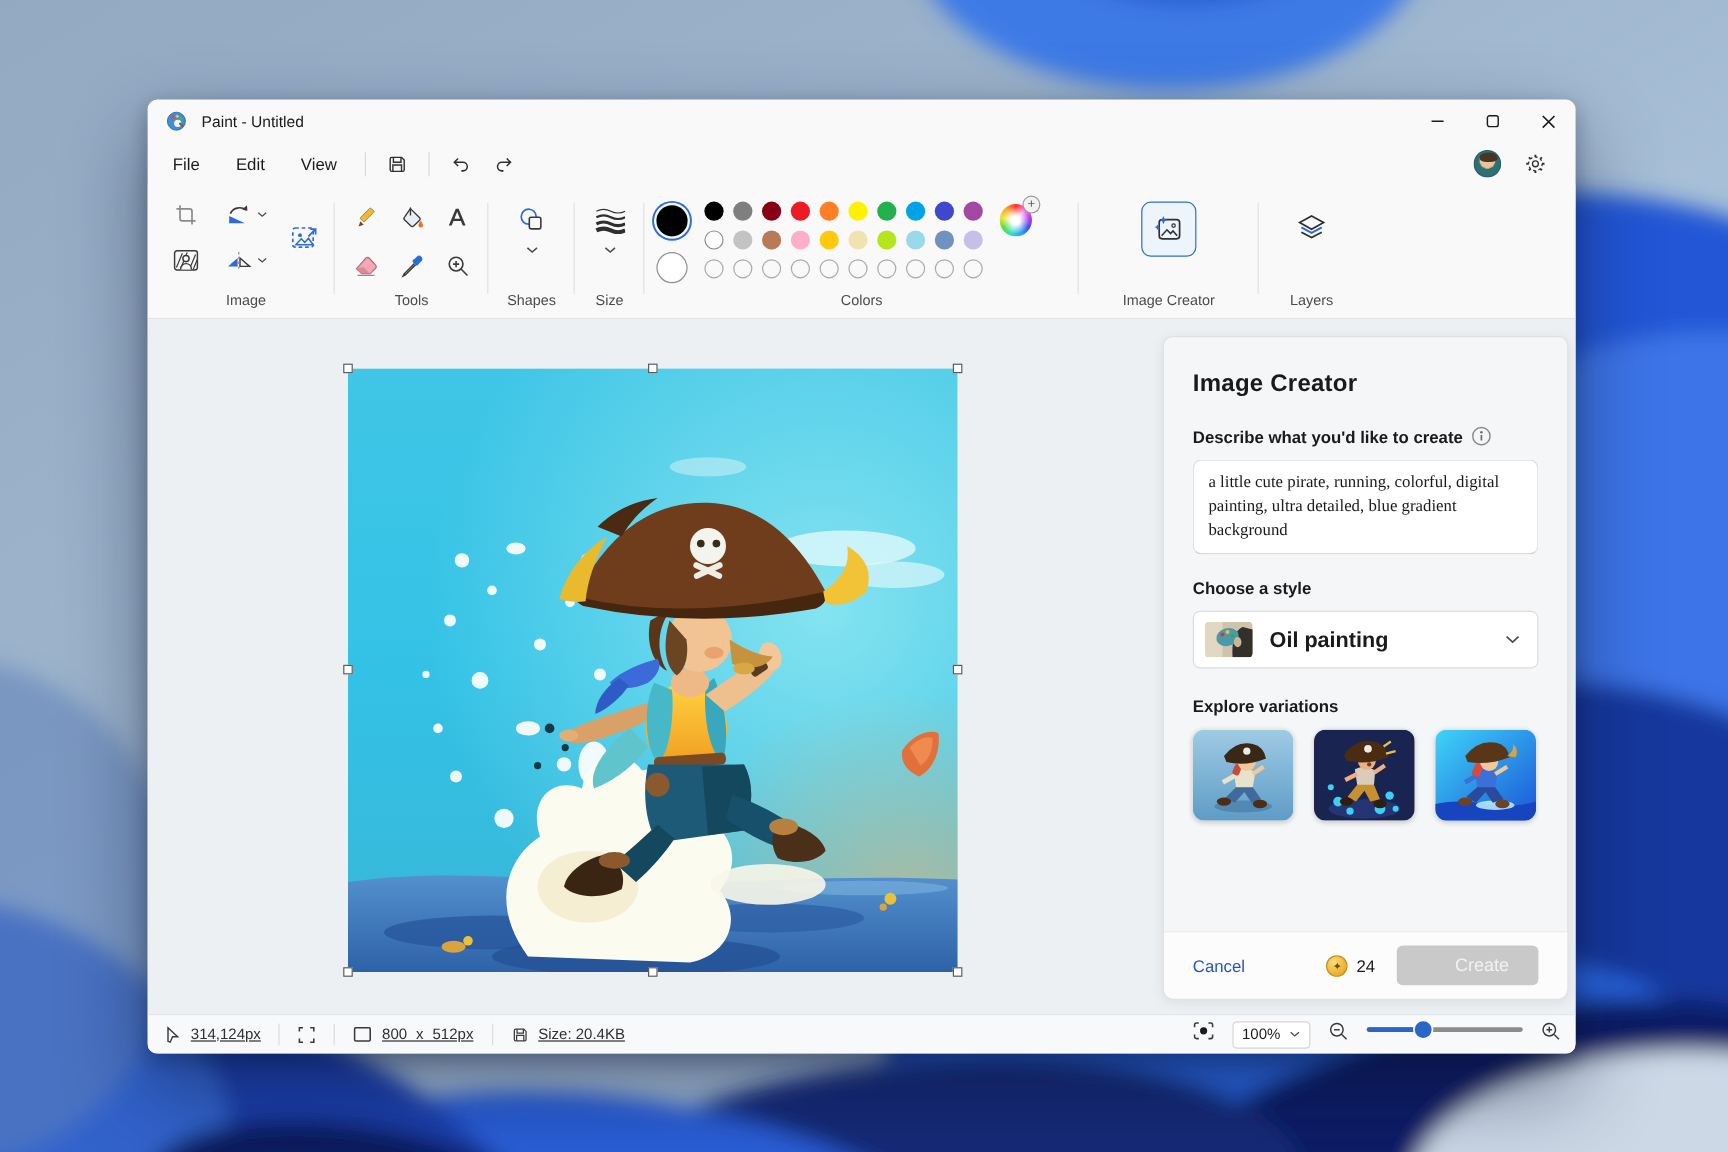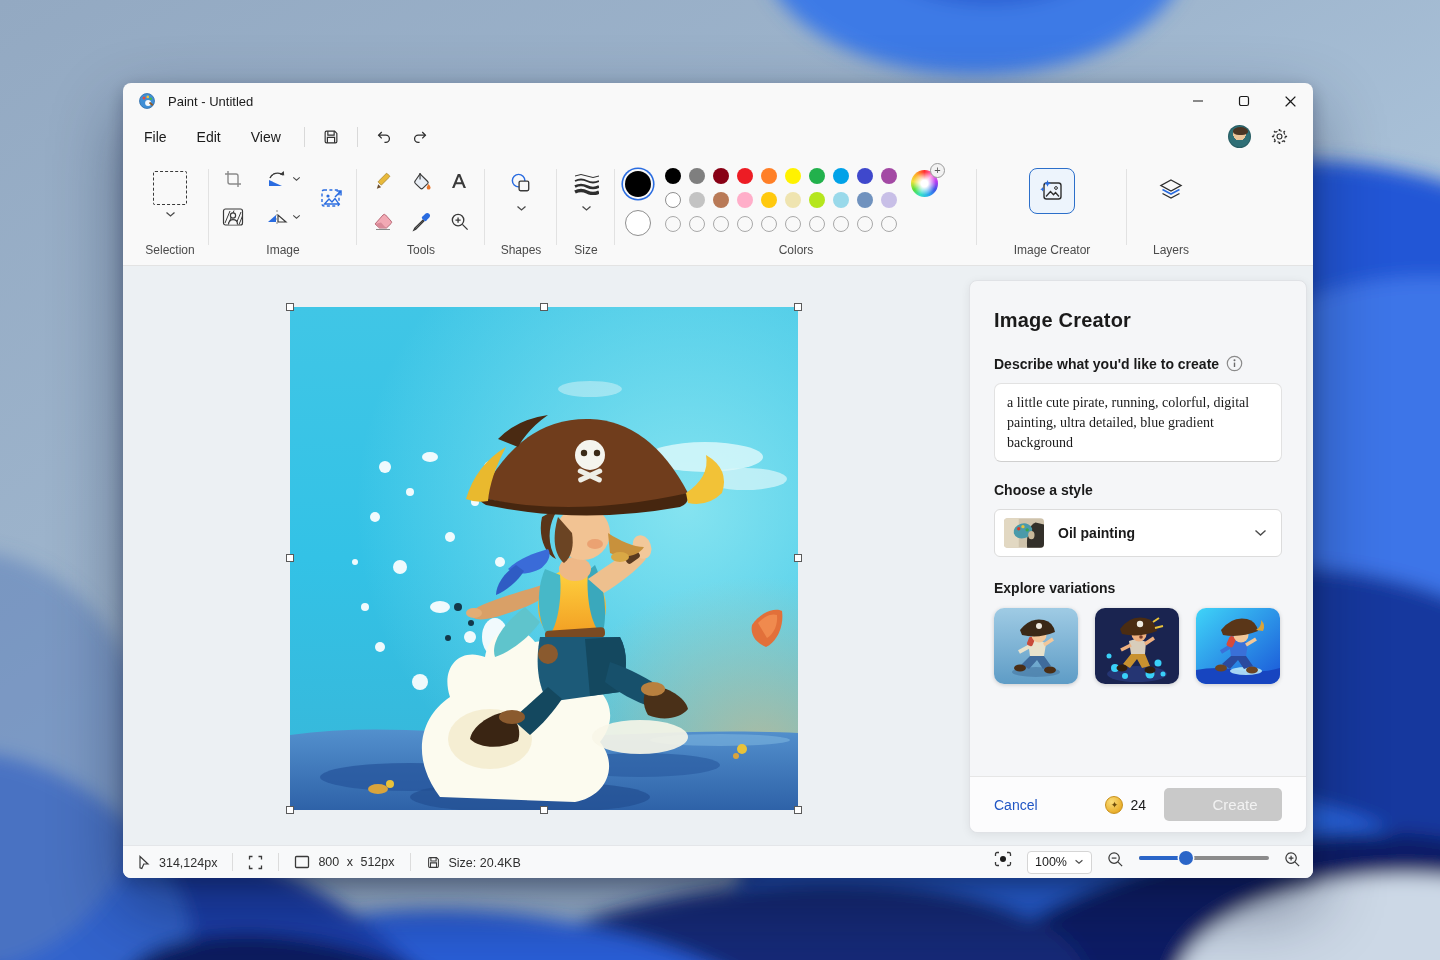--- a/index.html
+++ b/index.html
@@ -92,21 +92,21 @@
   .panel-body { padding:28px 24px 0 24px; flex:1; }
   .panel-title { font-size:20px; font-weight:700; color:#1a1a1a; letter-spacing:.2px; }
   .describe-row { margin-top:23px; display:flex; align-items:center; gap:7px; }
   .panel-label { font-size:14px; font-weight:700; color:#1a1a1a; }
   .prompt-box { margin-top:11px; background:#fff; border:1px solid #e2e2e2; border-bottom-color:#cfcfcf;
     border-radius:7px; padding:9px 12px; font-size:14px; line-height:20px; color:#1a1a1a; height:79px;font-family:Liberation Serif, serif; }
   .style-label { margin-top:20px; }
   .style-dd { margin-top:11px; height:48px; background:#fff; border:1px solid #dcdcdc; border-radius:6px;
     display:flex; align-items:center; padding:0 14px 0 9px; }
   .style-thumb { width:40px; height:30px; border-radius:4px; overflow:hidden; flex:none; }
-  .style-value { margin-left:14px; font-size:14px; font-weight:700; color:#1a1a1a; }
+  .style-value { margin-left:14px; font-size:18px; font-weight:700; color:#1a1a1a; }
   .style-dd .chev { margin-left:auto; }
   .variations-label { margin-top:23px; }
   .var-row { margin-top:12px; display:flex; gap:17px; }
   .var-thumb { width:84px; height:76px; border-radius:10px; overflow:hidden; flex:none;
     box-shadow:0 1px 4px rgba(0,0,0,.18); }
   .var-thumb svg { display:block; width:100%; height:100%; }
   .panel-footer { flex:none; height:56px; border-top:1px solid #e6e6e6; background:#fcfcfd;
     border-radius:0 0 8px 8px; display:flex; align-items:center; padding:0 24px; }
   .cancel-link { font-size:14px; color:#2156c4; }
   .credits { margin-left:auto; display:flex; align-items:center; gap:7px; }
@@ -115,21 +115,21 @@
     border:1px solid #c8901a; position:relative; }
   .coin::after { content:"✦"; position:absolute; inset:0; text-align:center; line-height:17px;
     font-size:9px; color:#6e4d0c; }
   .credit-count { font-size:14px; color:#1a1a1a; }
   .create-btn { margin-left:18px; width:118px; height:33px; border-radius:5px; background:#c9c9c9;
     color:#f2f2f2; font-size:15px; display:flex; align-items:center; justify-content:center;padding-left:24px; }
 
   
   .statusbar { flex:none; height:33px; border-top:1px solid #e4e6e9; background:#f8f9fa;
     display:flex; align-items:center; padding:0 12px 0 14px; font-size:12.5px; color:#2f2f2f; }
-  .sb-item { display:flex; align-items:flex-end; gap:8px; }
+  .sb-item { display:flex; align-items:flex-start; gap:8px;text-decoration:underline; }
   .sb-sep { width:1px; height:18px; background:#dcdcdc; margin:0 15px; }
   .sb-right { margin-left:auto; display:flex; align-items:flex-start; gap:15px; }
   .zoom-select { height:23px; min-width:58px; background:#fff; border:1px solid #d5d5d5; border-radius:4px;
     display:flex; align-items:center; padding:0 7px; gap:7px; font-size:12.5px; color:#1b1b1b; }
   .slider { position:relative; width:130px; height:14px; display:flex; align-items:center; }
   .slider .track { width:100%; height:4px; border-radius:2px; background:#8b8b8b; }
   .slider .fill { position:absolute; left:0; width:36%; height:4px; border-radius:2px; background:#2a65c8; }
   .slider .thumb { position:absolute; left:calc(36% - 7px); width:14px; height:14px; border-radius:50%;
     background:#2a65c8; box-shadow:0 0 0 1.5px #f8f9fa; }
   .canvas-size-text { word-spacing:4px; }
@@ -236,29 +236,20 @@
               <line x1="5.2" y1="18.8" x2="7" y2="17"></line>
                 <line x1="17" y1="7" x2="18.8" y2="5.2"></line>
             </g>
           </svg>
         </div>
       </div>
     </div>
 
     <div class="ribbon">
 
-      <div class="rgroup sep g-selection">
-        <div class="sel-rect"></div>
-        <div class="chev">
-          <svg width="11" height="7" viewBox="0 0 11 7">
-              <path d="M1.5 1.5 L5.5 5 L9.5 1.5" fill="none" stroke="#4b4b4b" stroke-width="1.3"></path>
-            </svg>
-        </div>
-        <span class="rlabel">Selection</span>
-      </div>
 
       <div class="rgroup sep g-image">
         <div class="img-grid">
           <div class="img-col" style="width:44px; align-items:center;">
             <div class="img-cell icon-btn">
               <svg width="20" height="20" viewBox="0 0 20 20" fill="none" stroke="#8a8a8a" stroke-width="1.4">
                 <path d="M5 2 v11 a2 2 0 0 0 2 2 h11"></path>
                   <path d="M2 5 h11 a2 2 0 0 1 2 2 v11"></path>
               </svg>
             </div>

